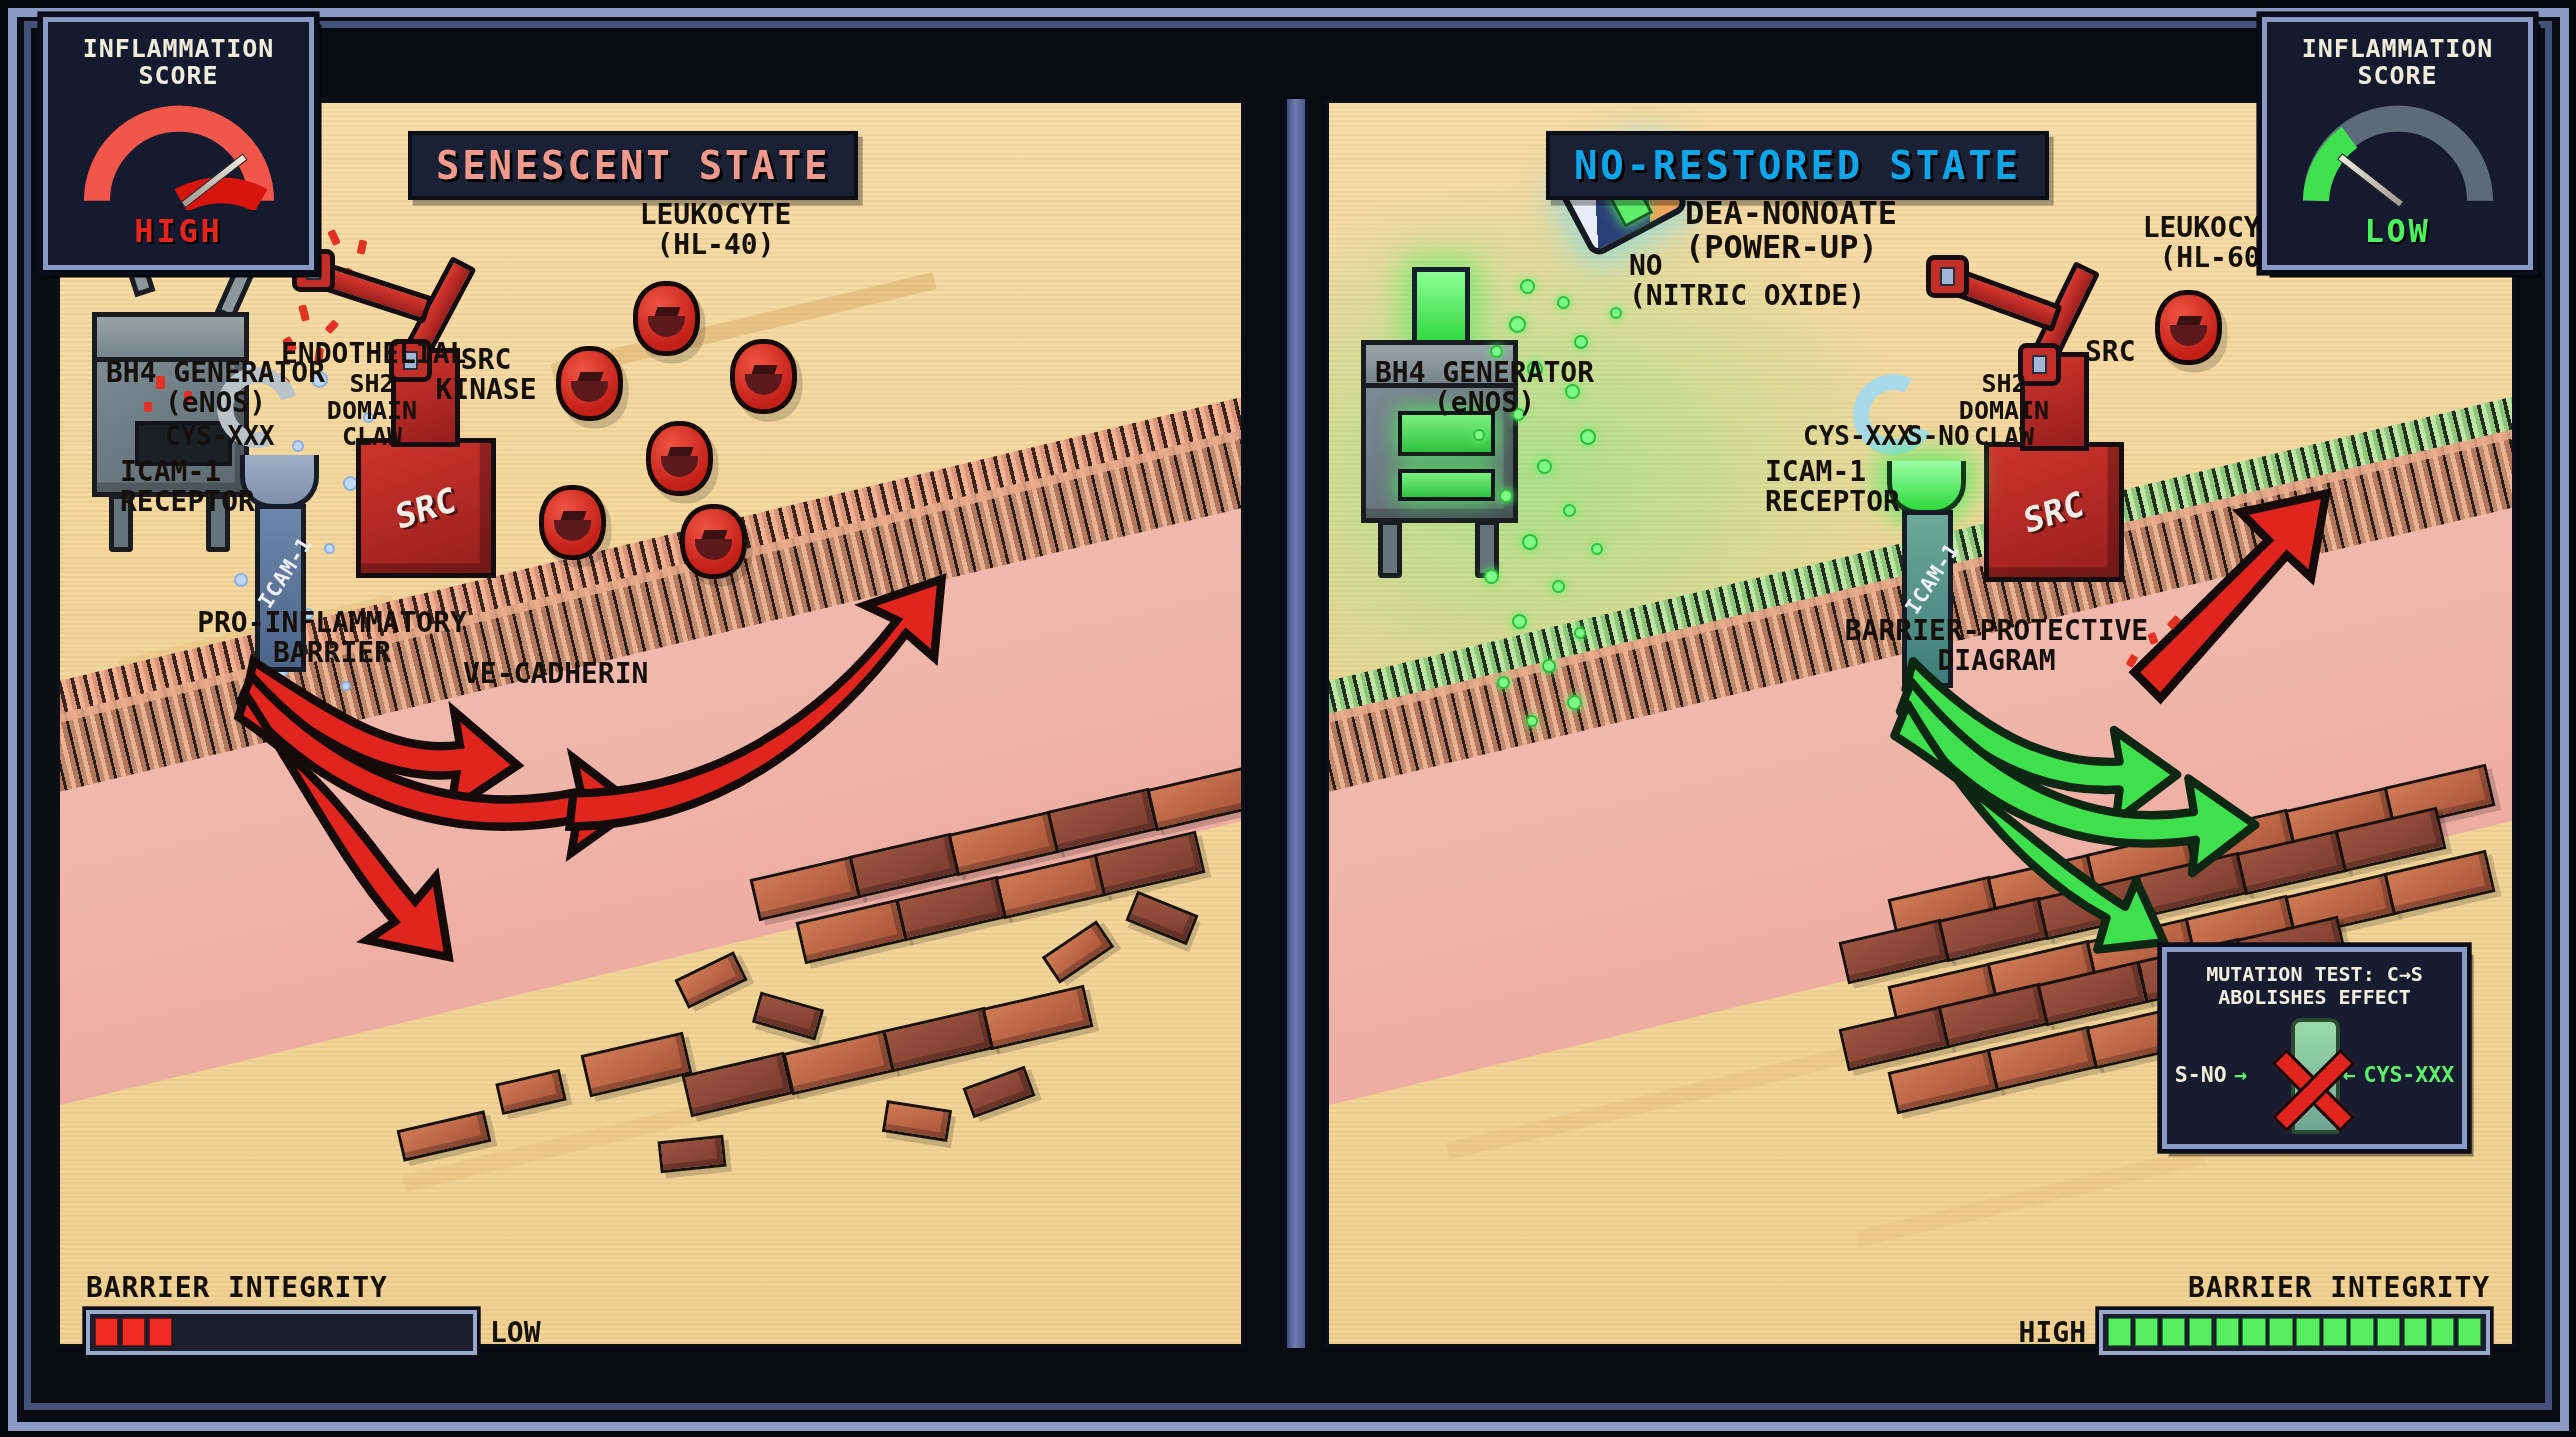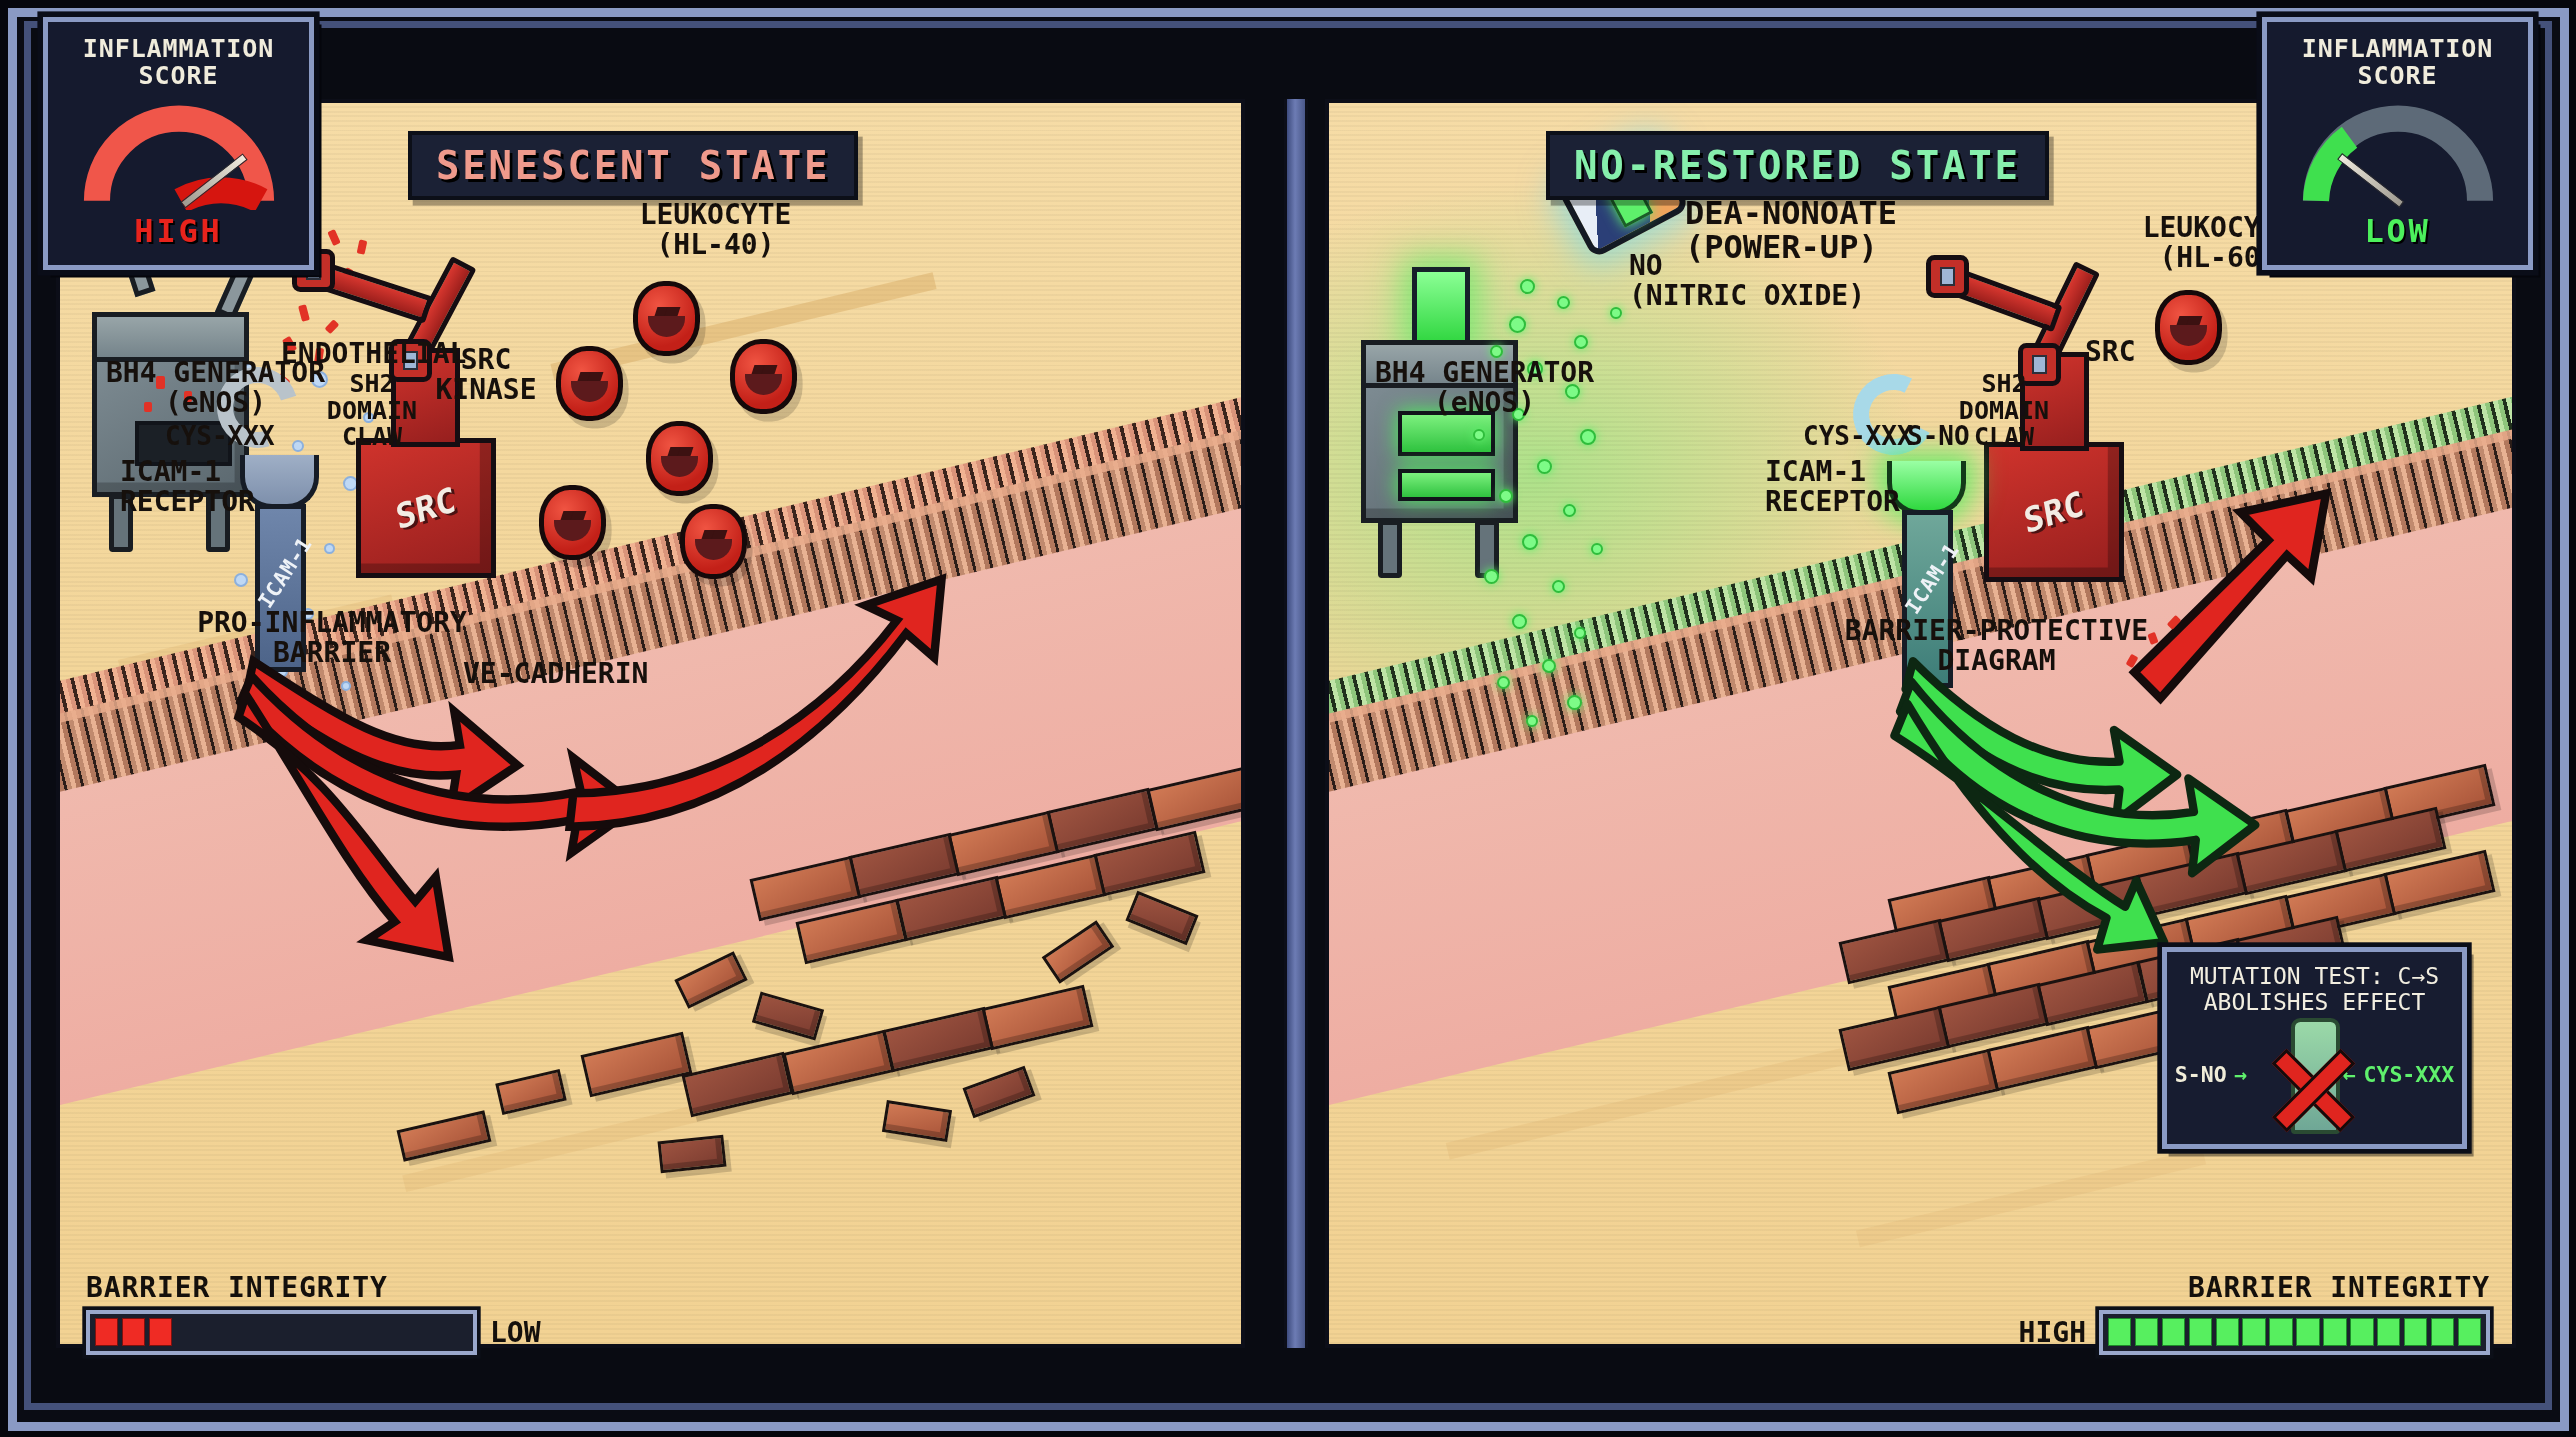--- a/index.html
+++ b/index.html
@@ -255,21 +255,21 @@
   
   svg.arrows{ position:absolute; left:0; top:0; width:100%; height:100%; pointer-events:none; }
 
   
   .mut-card{
     position:absolute; right:45px; bottom:195px; width:305px; height:202px;
     background:#171c30; border:5.6px solid #8a9ac4;
     box-shadow:0 0 0 4.7px #0b0e18, 6.6px 7.5px 0 rgba(0,0,0,.4);
     z-index:26; padding:11.2px 9.4px 0;
   }
-  .mut-card .h{ color:#f2eee0; font-size:23px; font-weight:normal; text-align:center; line-height:1.14; }
+  .mut-card .h{ color:#f2eee0; font-size:20px; font-weight:bold; text-align:center; line-height:1.14; }
   .mut-row{ position:absolute; left:0; right:0; top:110px; display:flex;
             align-items:center; justify-content:center; gap:7.5px; }
   .mut-row .s1{ color:#f0ecd8; font-size:21.5px; font-weight:bold; }
   .mut-row .s2{ color:#5ff06c; font-size:21.5px; font-weight:bold; }
   .redx{ position:absolute; left:50%; top:90px; margin-left:-49px; width:97px; height:97px; }
   .redx i{ position:absolute; left:50%; top:50%; width:97px; height:20.6px;
            margin:-10.3px 0 0 -49px; background:#e0251f; border:3.7px solid #160a0a; }
 
   
   .bi{ position:absolute; z-index:26; }
@@ -612,21 +612,21 @@
       </g>
     </svg>
 
     <div>
       <div class="pt sox" style="left:799px; top:552px; width:8.4px; height:12px; transform:rotate(30deg);"></div>
       <div class="pt sox" style="left:820px; top:530px; width:7.5px; height:11.2px; transform:rotate(-20deg);"></div>
       <div class="pt sox" style="left:841px; top:513px; width:8.4px; height:13px; transform:rotate(44deg);"></div>
     </div>
 
     <div class="state-badge" style="left:217px; top:28px;">
-      <span class="t" style="color:#86efac">NO-RESTORED STATE</span>
+      <span class="t" style="color:#0ea5e9">NO-RESTORED STATE</span>
     </div>
 
     <div class="lbl" style="left:356px; top:60px; font-size:32px;">SEPIAPTERIN /
 DEA-NONOATE
 (POWER-UP)</div>
     <div class="lbl" style="left:300px; top:148px; font-size:28px;">NO
 (NITRIC OXIDE)</div>
     <div class="lbl c" style="left:15px; top:255px; width:281px; font-size:28px;">BH4 GENERATOR
 (eNOS)</div>
     <div class="lbl c" style="left:768px; top:110px; width:243px; font-size:28px;">LEUKOCYTE

